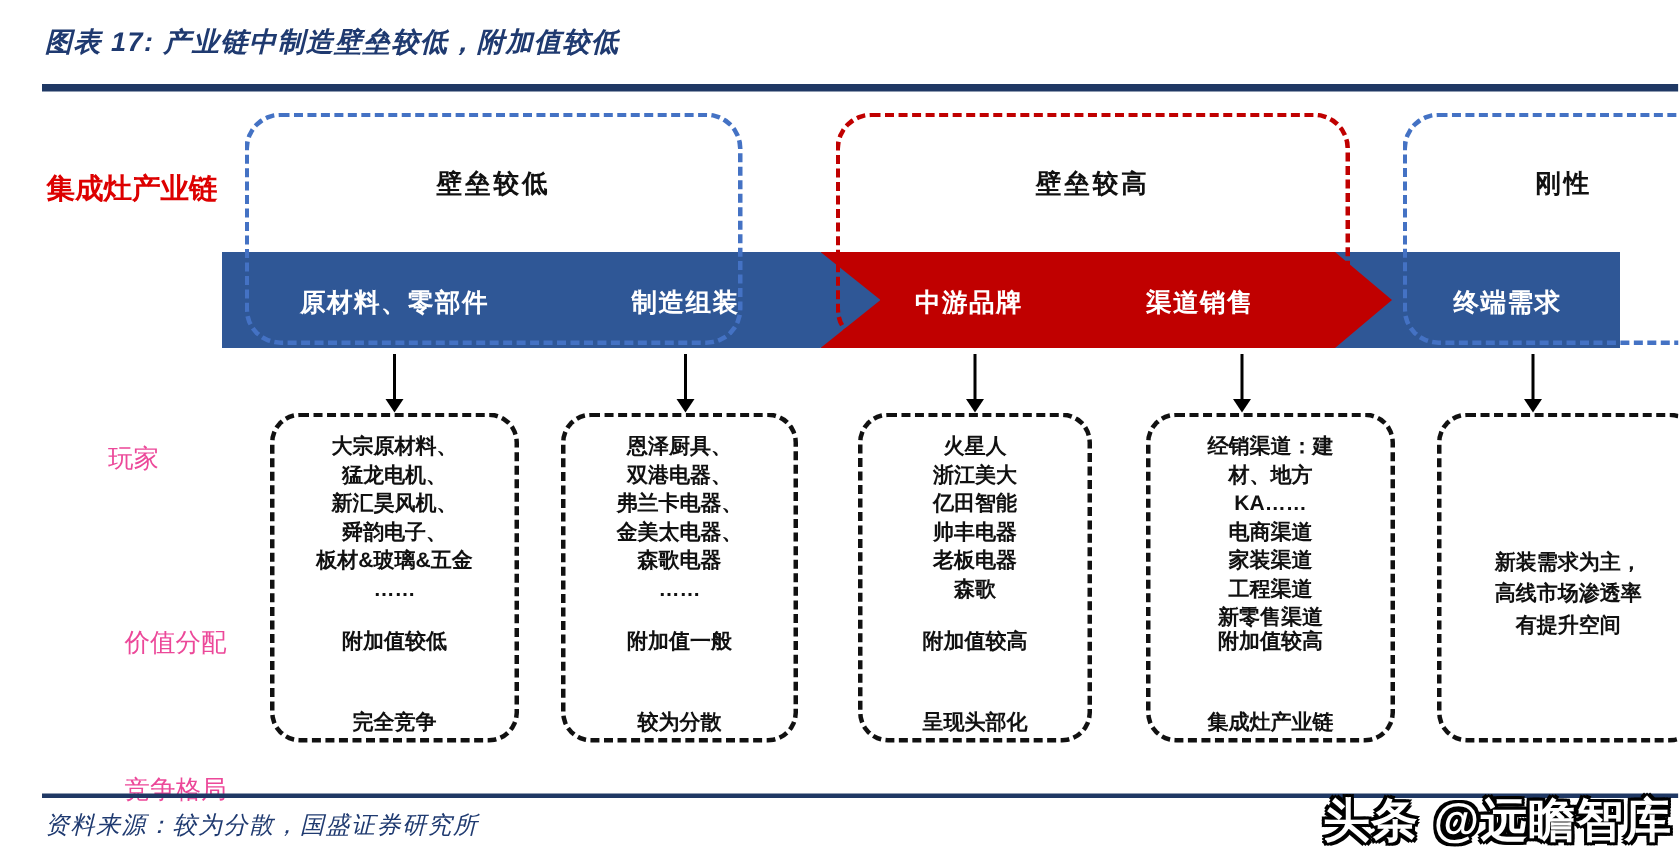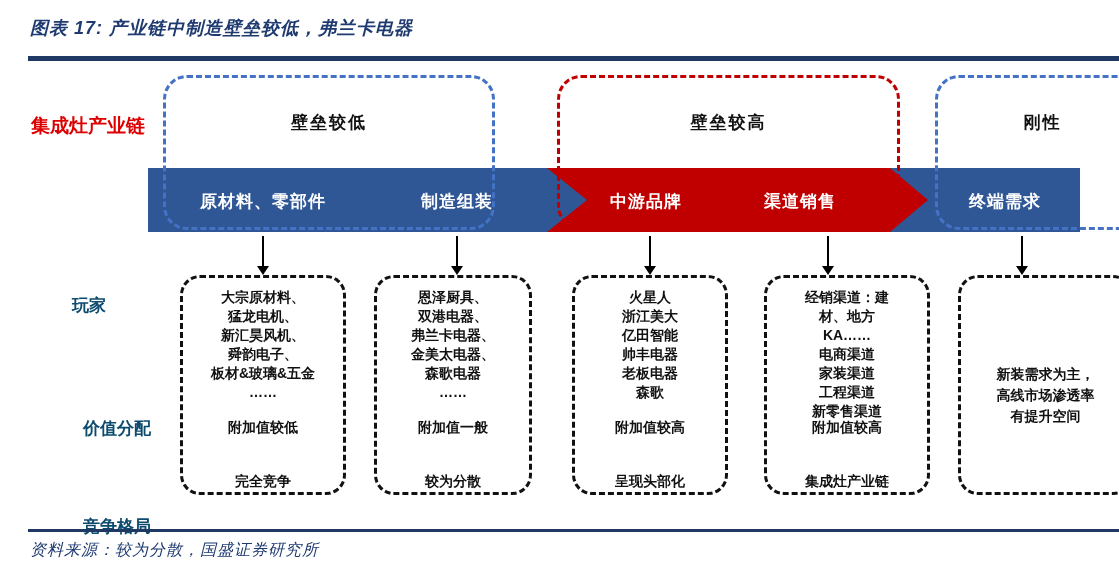--- a/index.html
+++ b/index.html
@@ -34,21 +34,21 @@
   .st-0{left:263px;} .st-1{left:457px;} .st-2{left:646px;} .st-3{left:800px;} .st-4{left:1005px;}
 
   
   .darrow{position:absolute;top:236px;width:2px;height:30px;background:#000;z-index:4;}
   .darrow::after{content:"";position:absolute;left:-5px;top:30px;width:0;height:0;
                  border-left:6px solid transparent;border-right:6px solid transparent;
                  border-top:9px solid #000;}
   .da-0{left:262px;} .da-1{left:456px;} .da-2{left:649px;} .da-3{left:827px;} .da-4{left:1021px;}
 
   
-  .row-label{position:absolute;transform:translateX(-50%);font-size:17px;font-weight:bold;color:#0c4a6e;
+  .row-label{position:absolute;transform:translateX(-50%);font-size:17px;font-weight:normal;color:#ec4899;
              white-space:nowrap;}
   .rl-players{left:89px;top:294px;}
   .rl-value{left:117px;top:417px;}
   .rl-comp{left:117px;top:471px;margin-top:44px;}
 
   
   .pbox{position:absolute;top:275px;height:220px;border:3px dashed #111;border-radius:20px;
         box-sizing:border-box;z-index:2;background:#fff0;}
   .pb-0{left:180px;width:166px;}
   .pb-1{left:374px;width:158px;}
@@ -71,21 +71,21 @@
   .watermark{position:absolute;right:4px;top:526px;font-size:31px;font-weight:bold;color:#fff;
              letter-spacing:1px;white-space:nowrap;z-index:9;
              text-shadow:-2px -2px 0 #000,2px -2px 0 #000,-2px 2px 0 #000,2px 2px 0 #000,
                          0 -2px 0 #000,0 2px 0 #000,-2px 0 0 #000,2px 0 0 #000;}
 </style>
 </head>
 <body>
 
 <div id="page">
 
-  <div class="fig-title">图表 17:  产业链中制造壁垒较低，弗兰卡电器</div>
+  <div class="fig-title">图表 17:  产业链中制造壁垒较低，附加值较低</div>
   <div class="title-rule"></div>
 
   <div class="chain-label">集成灶产业链</div>
 
   <div class="dbox dbox-low">
     <span class="dbox-label">壁垒较低</span>
   </div>
   <div class="dbox dbox-high">
     <span class="dbox-label">壁垒较高</span>
   </div>
@@ -159,14 +159,15 @@
   </div>
 
   <div class="pbox pb-4">
     <div class="note">新装需求为主，
 高线市场渗透率
 有提升空间</div>
   </div>
 
   <div class="footer-rule"></div>
   <div class="source-note">资料来源：较为分散，国盛证券研究所</div>
+  <div class="watermark">头条 @远瞻智库</div>
 
 </div>
 
 </body></html>

